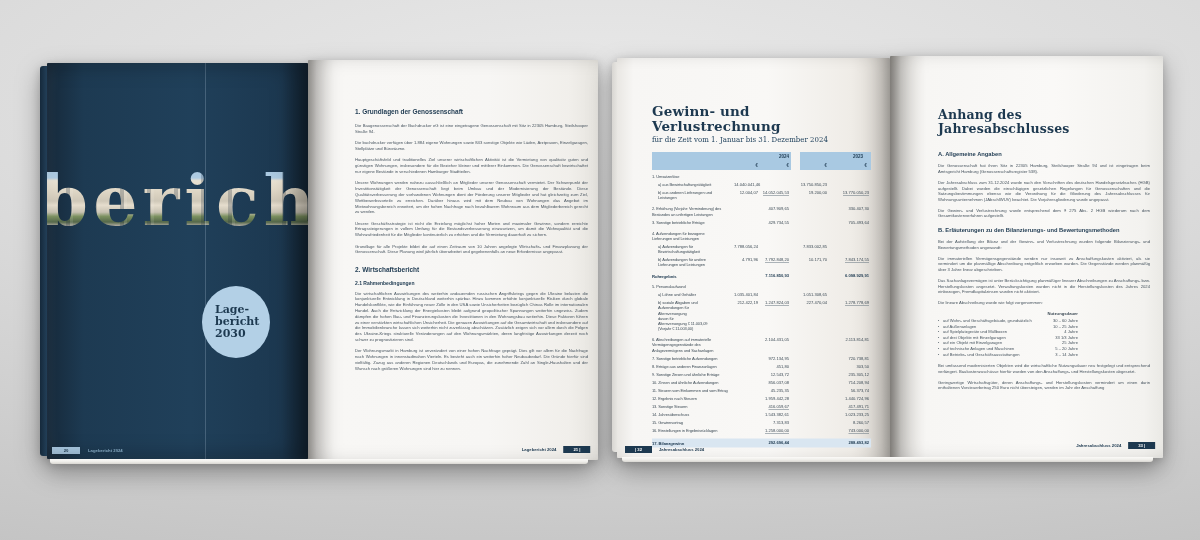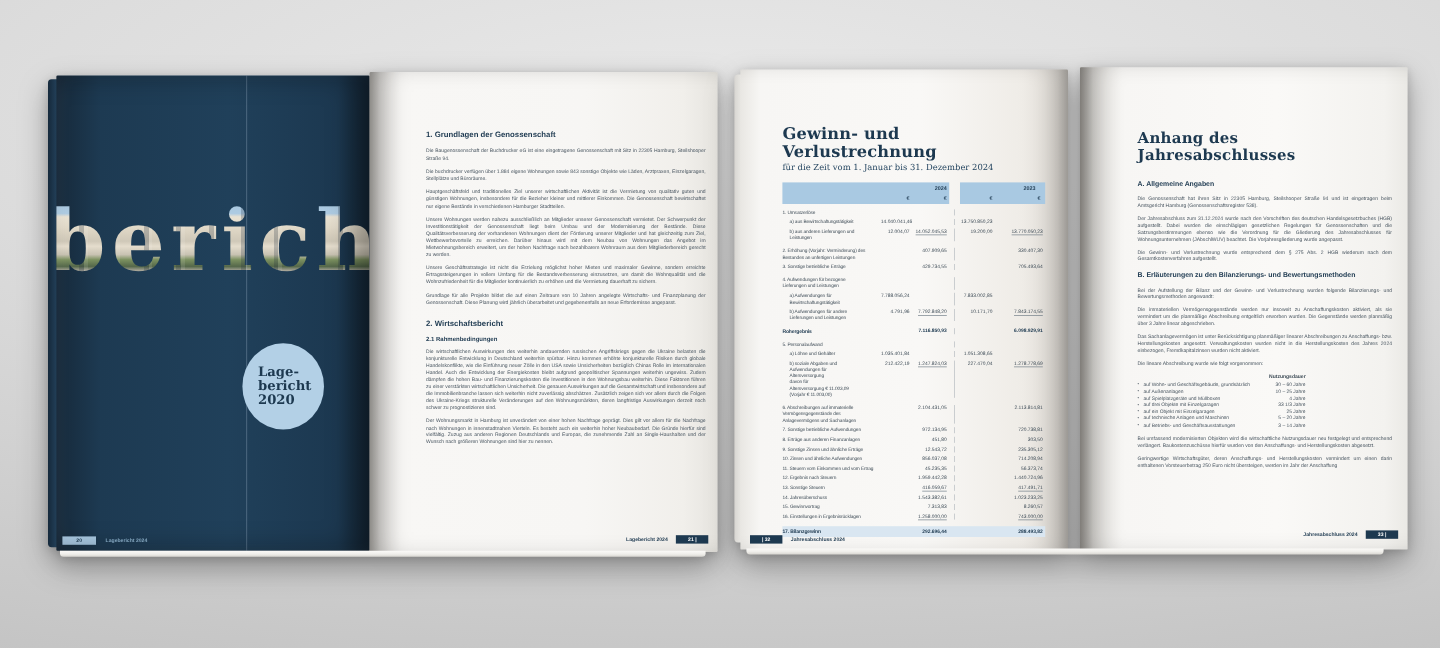--- a/index.html
+++ b/index.html
@@ -34,21 +34,21 @@
   .cover-footer .pgbox{min-width:40px;padding:0 8px;height:14px;background:#a9c9e2;color:#1d3950;
     font-size:8.5px;line-height:14px;font-weight:bold;text-align:center;}
   .cover-footer .lbl{font-size:8.5px;font-weight:bold;color:#8fb4cf;}
   
   .p-report{left:268px;top:0;width:290px;height:400px;border-radius:1px;
     background:linear-gradient(90deg,#cbc8c3 0%,#eceae7 3%,#f8f7f5 9%,#f7f6f4 62%,#f1efeb 90%,#e6e4df 100%);
     box-shadow:inset 20px 0 24px -12px rgba(0,0,0,.4);}
   .p-guv{left:5px;top:2px;width:273px;height:400px;border-radius:1px;
     background:linear-gradient(90deg,#e9e7e3 0%,#f7f6f4 6%,#f9f8f6 55%,#efece7 86%,#ddd9d3 97%,#ccc8c2 100%);
     box-shadow:inset -18px 0 22px -12px rgba(0,0,0,.33);}
-  .p-anhang{left:288px;top:0;width:273px;height:402px;border-radius:1px;
+  .p-anhang{left:278px;top:0;width:273px;height:402px;border-radius:1px;
     background:linear-gradient(90deg,#b9b5af 0%,#e7e5e1 4%,#f7f6f4 13%,#faf9f7 60%,#f3f2ef 93%,#eae9e5 100%);
     box-shadow:inset 22px 0 26px -14px rgba(0,0,0,.42);}
   .stack{position:absolute;left:10px;right:10px;top:399px;height:5px;border-radius:0 0 3px 3px;
     background:linear-gradient(180deg,#fbfaf8 0%,#efeeea 55%,#d8d6d1 100%);}
   .b2 .stack{top:401px;}
   
   .micro{position:absolute;transform:scale(.5);transform-origin:0 0;}
   .report-content{left:47px;top:48px;width:466px;}
   .report-content h1,.report-content h2{font-size:13px;line-height:16px;color:#1d3950;margin:0 0 14px;}
   .report-content h2{margin-top:22px;margin-bottom:12px;}
@@ -112,21 +112,21 @@
     <div class="edge-sliver"></div>
 
     <div class="page p-cover">
       <div class="cutout">
         <span class="t2">bericht</span>
       </div>
       <div class="crease"></div>
       <div class="badge">
         <span>Lage-
 bericht
-2020</span>
+2030</span>
       </div>
       <div class="cover-footer">
         <span class="pgbox">20</span>
         <span class="lbl">Lagebericht 2024</span>
       </div>
     </div>
 
     <div class="page p-report">
       <div class="micro report-content">
         <h1>1. Grundlagen der Genossenschaft</h1>

